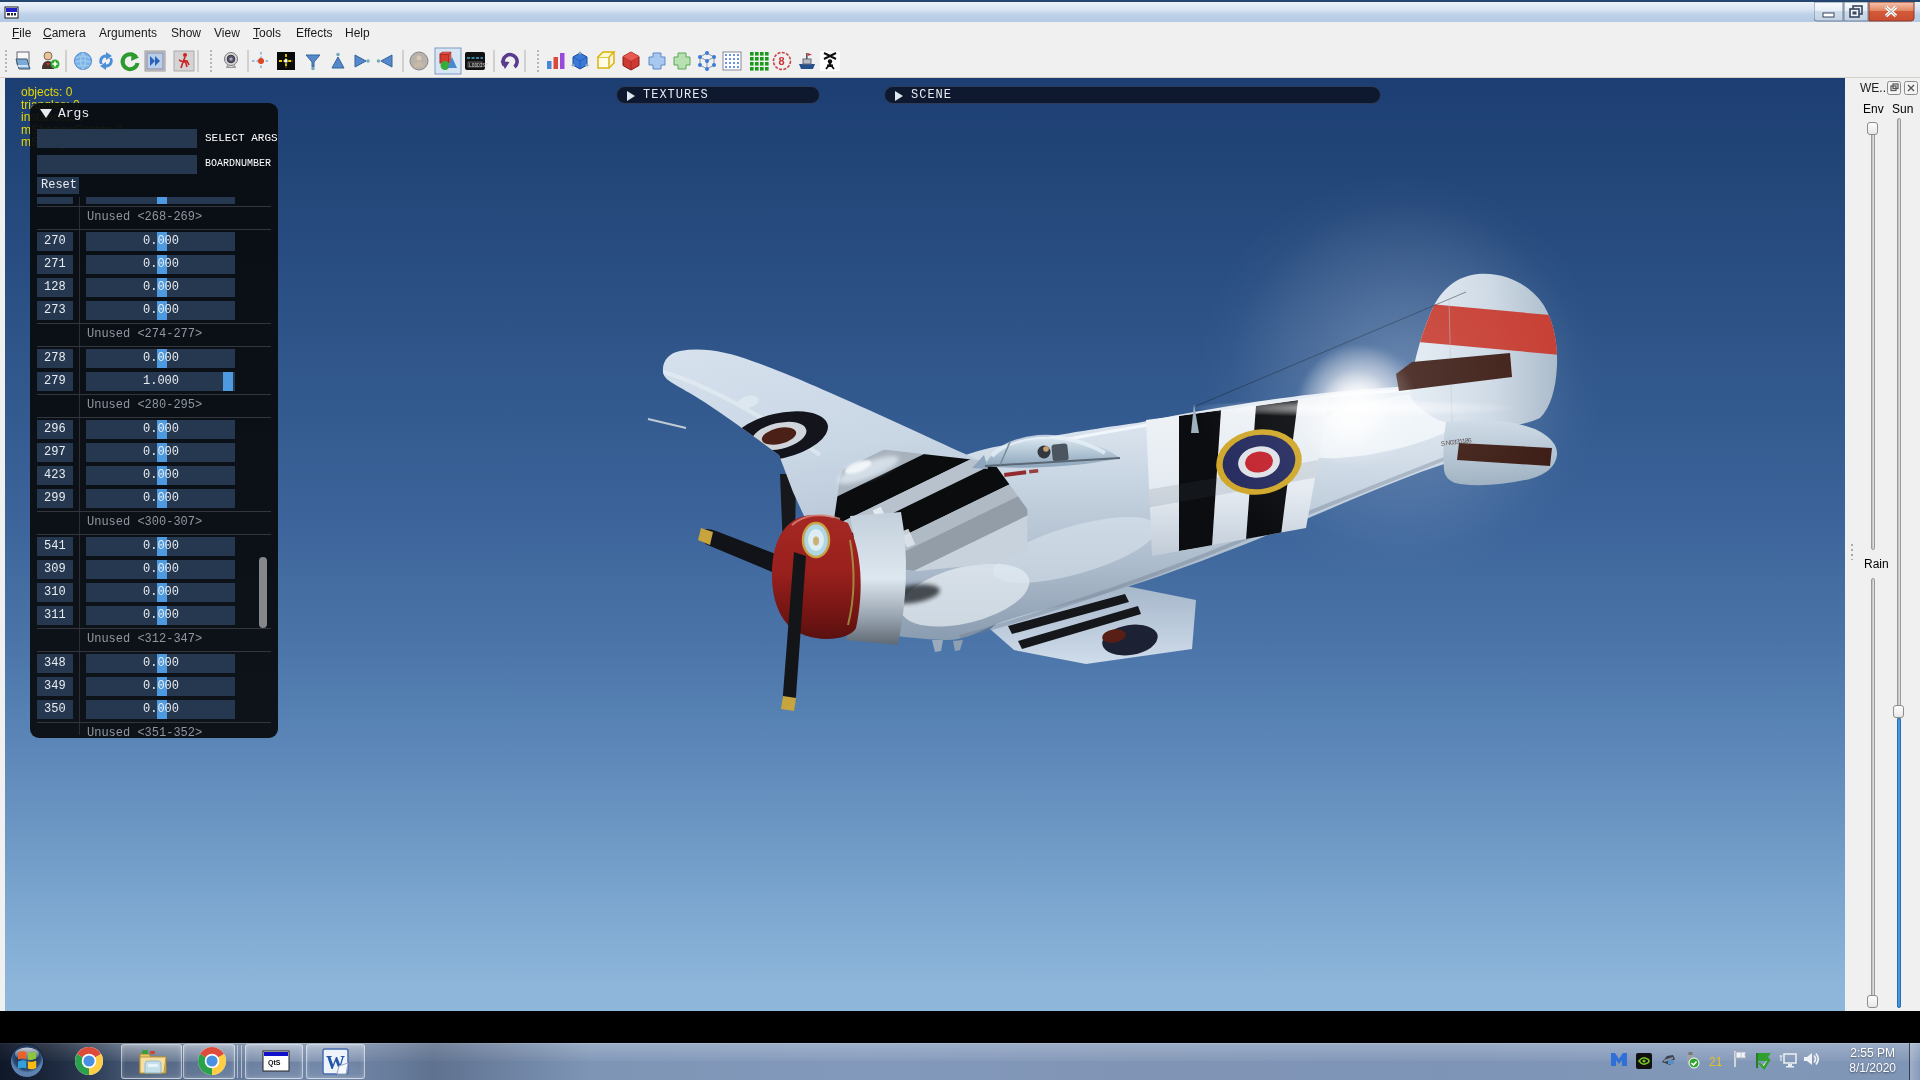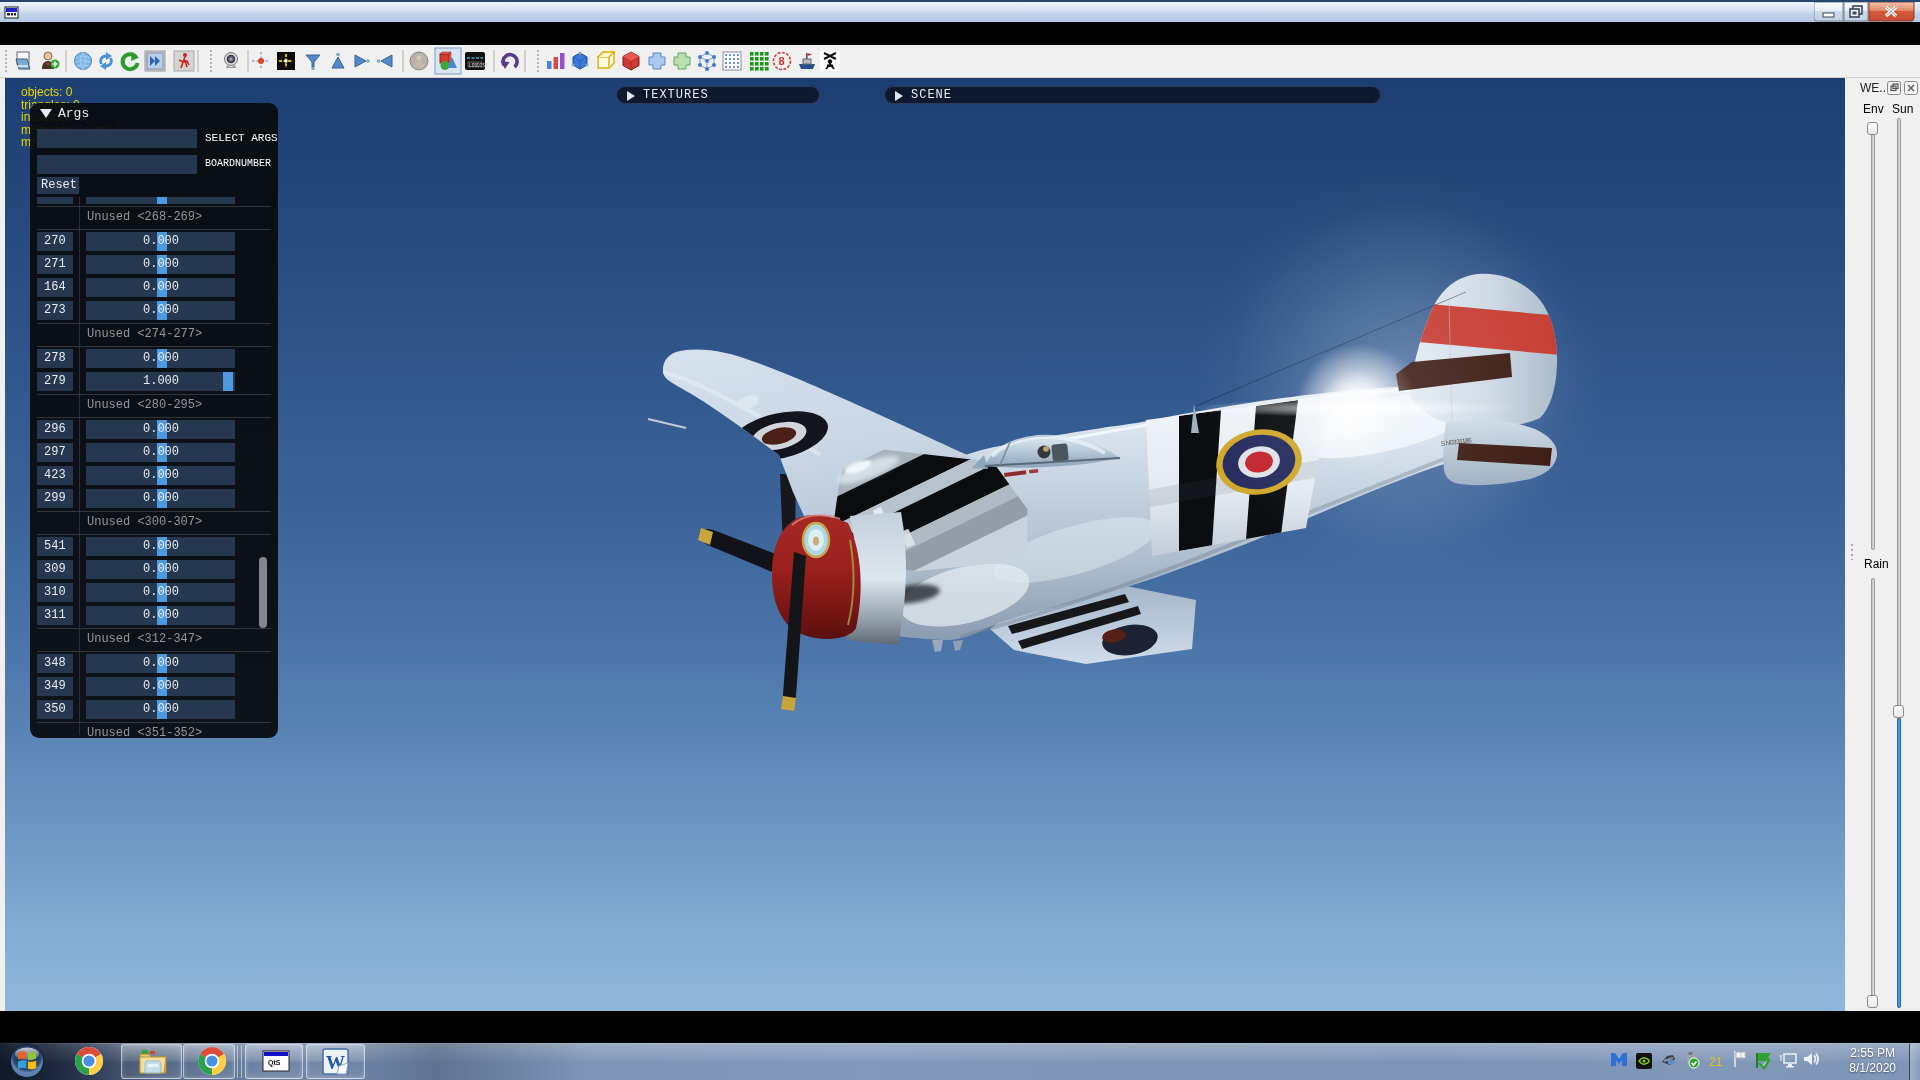--- a/index.html
+++ b/index.html
@@ -75,20 +75,30 @@
 <path d="M0,0 L29,0 L29,19 L3,19 Q0,19 0,16 Z" fill="url(#cbg)" stroke="#6e8299" stroke-width="1"></path>
 <rect x="30" y="0" width="24" height="19" fill="url(#cbg)" stroke="#6e8299" stroke-width="1"></rect>
 <path d="M55,0 L100,0 L100,16 Q100,19 97,19 L55,19 Z" fill="url(#cbr)" stroke="#8c3a24" stroke-width="1"></path>
 <rect x="9" y="11" width="11" height="4" fill="#fff" stroke="#39465c" stroke-width="1"></rect>
 <rect x="39" y="4" width="9" height="8" fill="none" stroke="#39465c" stroke-width="1.6"></rect>
         <rect x="36" y="7" width="9" height="8" fill="#eef3f9" stroke="#39465c" stroke-width="1.6"></rect>
         <rect x="38.5" y="9.5" width="4" height="3" fill="#39465c"></rect>
 <path d="M72,5 L82,14 M82,5 L72,14" stroke="#fff" stroke-width="3.4"></path>
         <path d="M72,5 L82,14 M82,5 L72,14" stroke="#3c2a22" stroke-width="1" opacity="0.5"></path>
 </svg>
+    </div>
+    <div id="menubar" class="abs">
+      <span class="mi" style="left:12px"><span style="text-decoration:underline">F</span>ile</span>
+      <span class="mi" style="left:43px"><span style="text-decoration:underline">C</span>amera</span>
+      <span class="mi" style="left:99px">Arguments</span>
+      <span class="mi" style="left:171px">Show</span>
+      <span class="mi" style="left:214px">View</span>
+      <span class="mi" style="left:253px"><span style="text-decoration:underline">T</span>ools</span>
+      <span class="mi" style="left:296px">Effects</span>
+      <span class="mi" style="left:345px">Help</span>
     </div>
     <div id="toolbar" class="abs"><svg width="1920" height="32">
         <circle cx="6" cy="6" r="0.9" fill="#9a9a9a"></circle>
         <circle cx="6" cy="10" r="0.9" fill="#9a9a9a"></circle>
         <circle cx="6" cy="14" r="0.9" fill="#9a9a9a"></circle>
         <circle cx="6" cy="18" r="0.9" fill="#9a9a9a"></circle>
         <circle cx="6" cy="22" r="0.9" fill="#9a9a9a"></circle>
         <circle cx="6" cy="26" r="0.9" fill="#9a9a9a"></circle>
         <circle cx="211" cy="6" r="0.9" fill="#9a9a9a"></circle>
         <circle cx="211" cy="10" r="0.9" fill="#9a9a9a"></circle>
@@ -494,21 +504,21 @@
           <div class="atx" style="left:14px;top:131px">270</div>
           <div class="afield" style="left:56px;top:129px;width:149px;height:19px"></div>
           <div class="ahandle" style="left:127px;top:129px"></div>
           <div class="atx" style="left:113px;top:131px">0.000</div>
           <div class="afield" style="left:7px;top:152px;width:36px;height:19px"></div>
           <div class="atx" style="left:14px;top:154px">271</div>
           <div class="afield" style="left:56px;top:152px;width:149px;height:19px"></div>
           <div class="ahandle" style="left:127px;top:152px"></div>
           <div class="atx" style="left:113px;top:154px">0.000</div>
           <div class="afield" style="left:7px;top:175px;width:36px;height:19px"></div>
-          <div class="atx" style="left:14px;top:177px">164</div>
+          <div class="atx" style="left:14px;top:177px">128</div>
           <div class="afield" style="left:56px;top:175px;width:149px;height:19px"></div>
           <div class="ahandle" style="left:127px;top:175px"></div>
           <div class="atx" style="left:113px;top:177px">0.000</div>
           <div class="afield" style="left:7px;top:198px;width:36px;height:19px"></div>
           <div class="atx" style="left:14px;top:200px">273</div>
           <div class="afield" style="left:56px;top:198px;width:149px;height:19px"></div>
           <div class="ahandle" style="left:127px;top:198px"></div>
           <div class="atx" style="left:113px;top:200px">0.000</div>
           <div class="asep" style="top:220px"></div>
           <div class="albl" style="left:57px;top:224px">Unused &lt;274-277&gt;</div>

